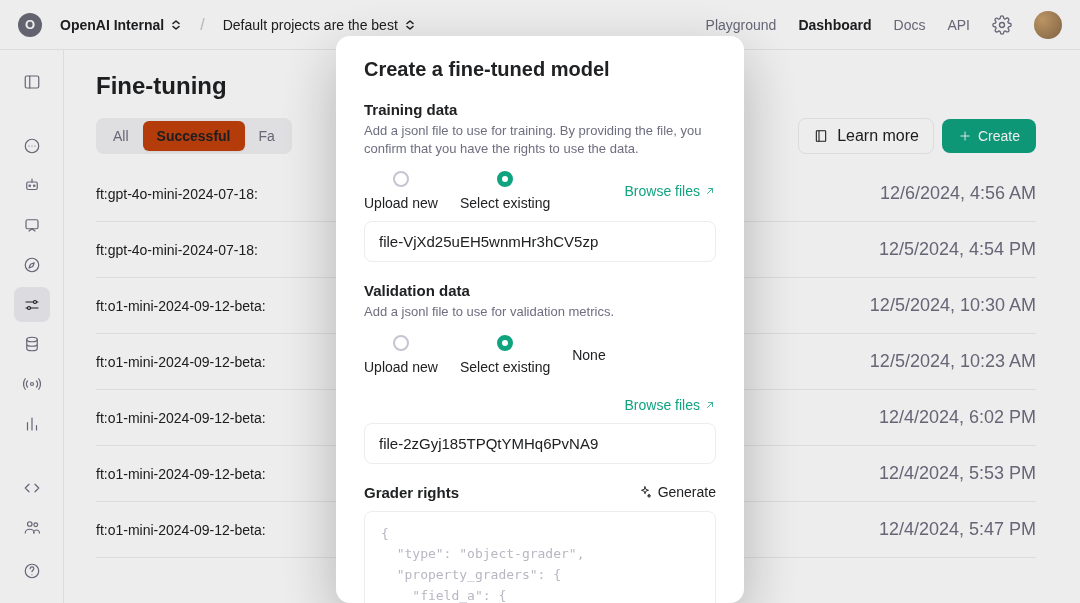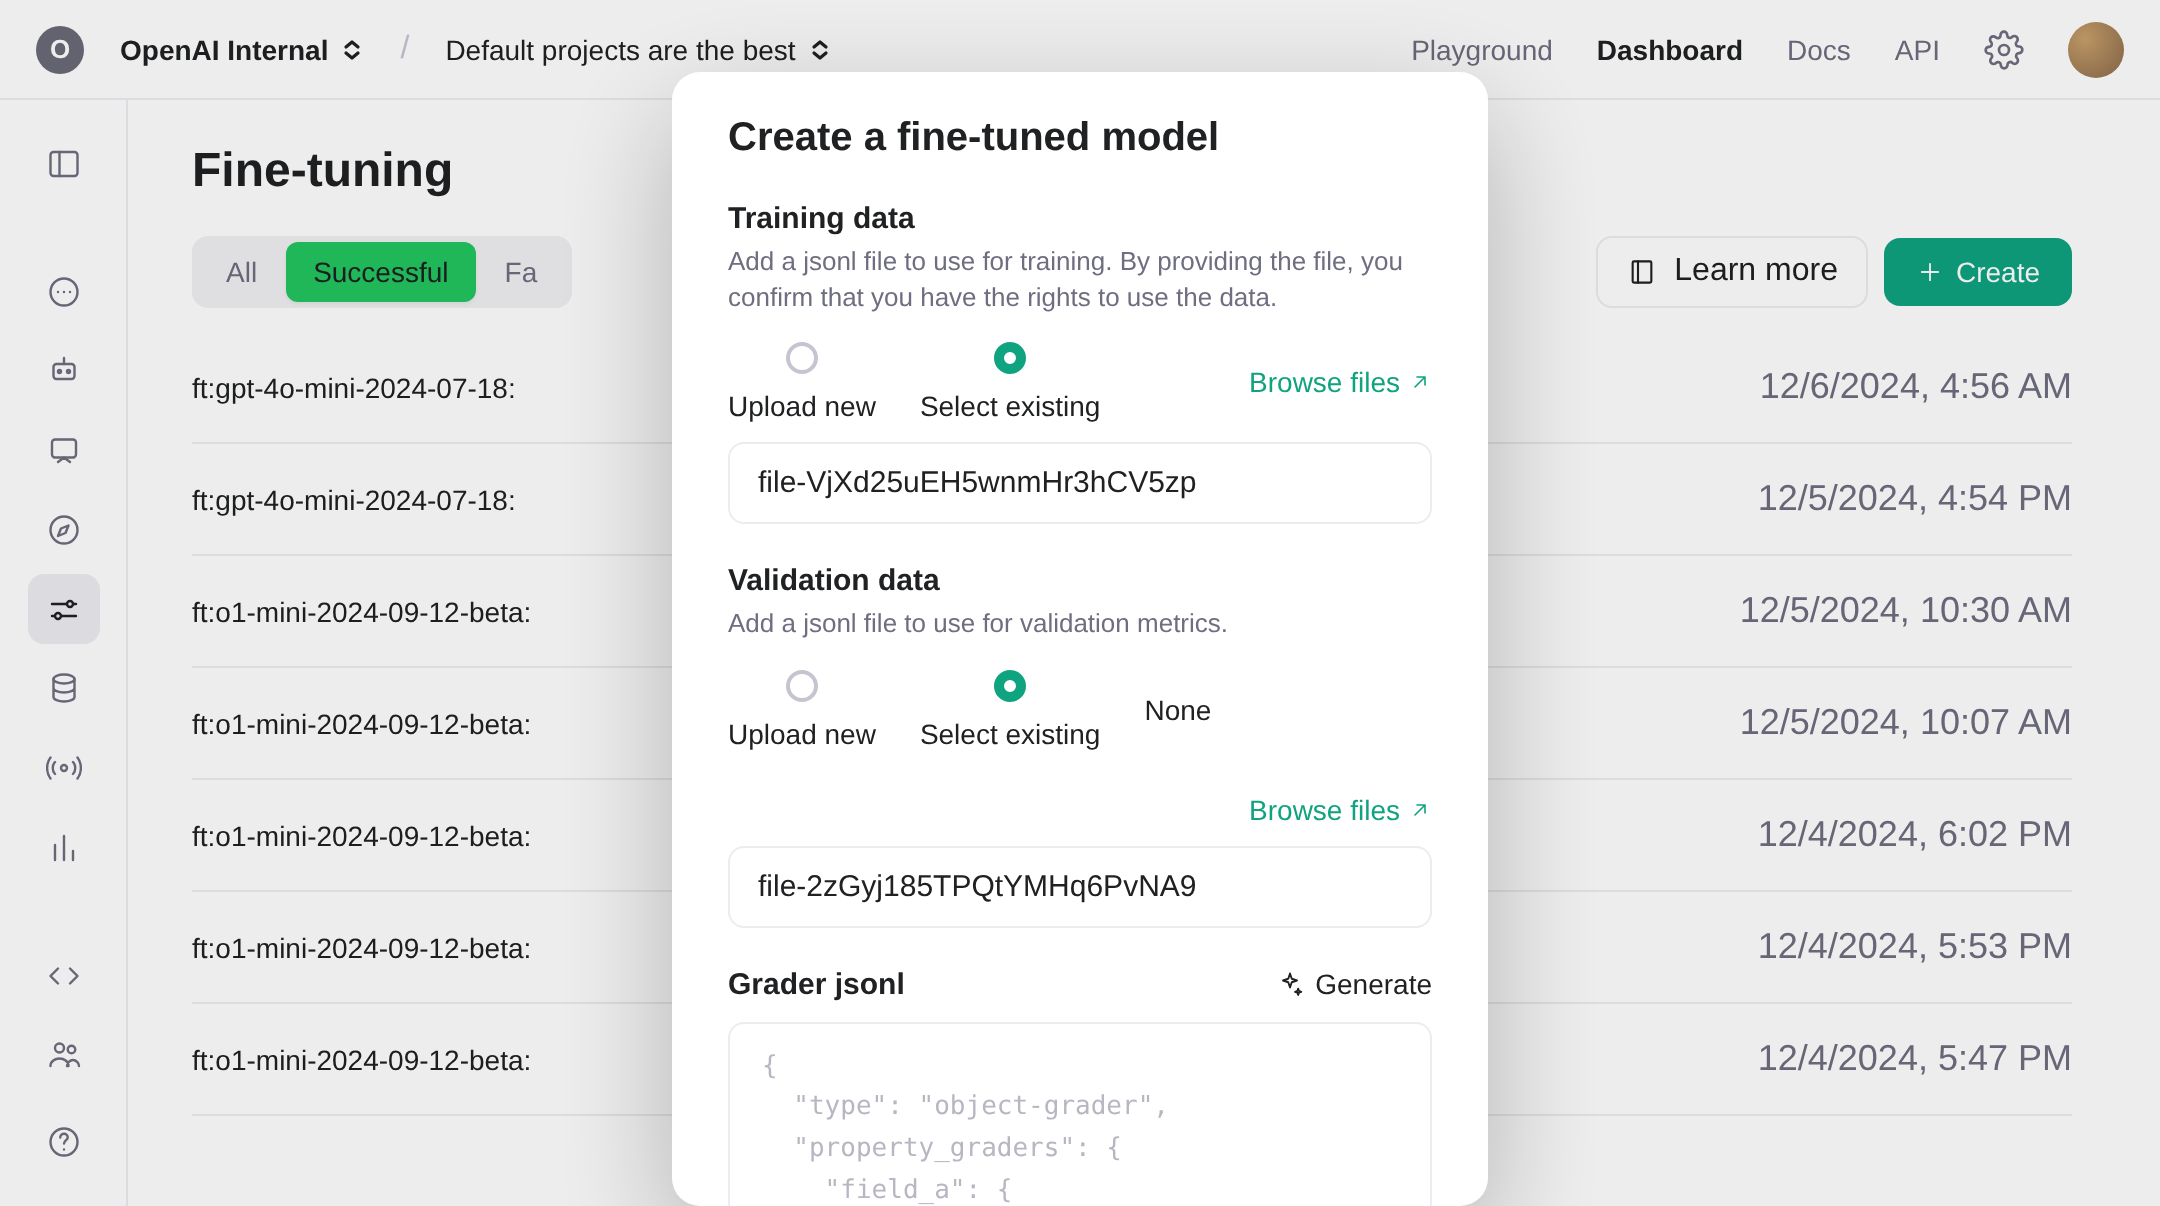--- a/index.html
+++ b/index.html
@@ -34,21 +34,21 @@
   .side-btn.active{background:#ececf1;color:#202123;}
   .side-btn svg{width:18px;height:18px;}
   .side-spacer{flex:1;}
 
   .main{flex:1;padding:22px 44px 0 32px;position:relative;}
   .page-title{font-size:24px;font-weight:700;margin:0 0 18px 0;}
 
   .tab-row{display:flex;align-items:center;gap:8px;margin-bottom:10px;}
   .tabs{display:flex;background:var(--chip);border-radius:8px;padding:3px;}
   .tab{padding:7px 14px;font-size:14px;color:var(--muted);border-radius:6px;cursor:pointer;}
-  .tab.active{background:#22c55e;color:var(--text);font-weight:400;box-shadow:0 1px 2px rgba(0,0,0,0.05);}
+  .tab.active{background:#c2410c;color:var(--text);font-weight:700;box-shadow:0 1px 2px rgba(0,0,0,0.05);}
   .action-spacer{flex:1;}
   .learn-btn{display:flex;align-items:center;gap:8px;padding:8px 14px;border:1px solid var(--border);border-radius:8px;font-size:16px;color:var(--text);background:#fff;cursor:pointer;}
   .create-btn{display:flex;align-items:center;gap:6px;padding:9px 16px;border:none;border-radius:8px;font-size:14px;color:#fff;background:var(--green);cursor:pointer;font-weight:500;}
 
   .job-list{margin-top:12px;}
   .job-row{display:flex;align-items:center;height:56px;border-bottom:1px solid var(--border);font-size:14px;}
   .job-name{flex:1;font-weight:500;white-space:nowrap;overflow:hidden;text-overflow:ellipsis;}
   .job-date{color:#6e6e80;font-size:18px;}
 
   
@@ -215,21 +215,21 @@
       <div class="job-row">
           <span class="job-name">ft:gpt-4o-mini-2024-07-18:</span>
           <span class="job-date">12/5/2024, 4:54 PM</span>
         </div>
       <div class="job-row">
           <span class="job-name">ft:o1-mini-2024-09-12-beta:</span>
           <span class="job-date">12/5/2024, 10:30 AM</span>
         </div>
       <div class="job-row">
           <span class="job-name">ft:o1-mini-2024-09-12-beta:</span>
-          <span class="job-date">12/5/2024, 10:07 AM</span>
+          <span class="job-date">12/5/2024, 10:23 AM</span>
         </div>
       <div class="job-row">
           <span class="job-name">ft:o1-mini-2024-09-12-beta:</span>
           <span class="job-date">12/4/2024, 6:02 PM</span>
         </div>
       <div class="job-row">
           <span class="job-name">ft:o1-mini-2024-09-12-beta:</span>
           <span class="job-date">12/4/2024, 5:53 PM</span>
         </div>
       <div class="job-row">
@@ -284,21 +284,21 @@
         <span>Browse files</span>
         <svg width="12" height="12" viewBox="0 0 24 24" style="stroke:var(--green);">
             <path d="M7 17L17 7M9 7h8v8"></path>
           </svg>
       </div>
     </div>
     <input class="file-input" value="file-2zGyj185TPQtYMHq6PvNA9" style="">
 
     
     <div class="grader-row">
-      <div class="section-title" style="margin:0;">Grader jsonl</div>
+      <div class="section-title" style="margin:0;">Grader rights</div>
       <div class="gen-btn">
         <svg width="14" height="14" viewBox="0 0 24 24" style="stroke:#202123;">
             <path d="M12 3l1.5 4.5L18 9l-4.5 1.5L12 15l-1.5-4.5L6 9l4.5-1.5zM19 16l.7 2 2 .7-2 .7-.7 2-.7-2-2-.7 2-.7z"></path>
           </svg>
         <span>Generate</span>
       </div>
     </div>
     <div class="code-box">{
   "type": "object-grader",
   "property_graders": {

